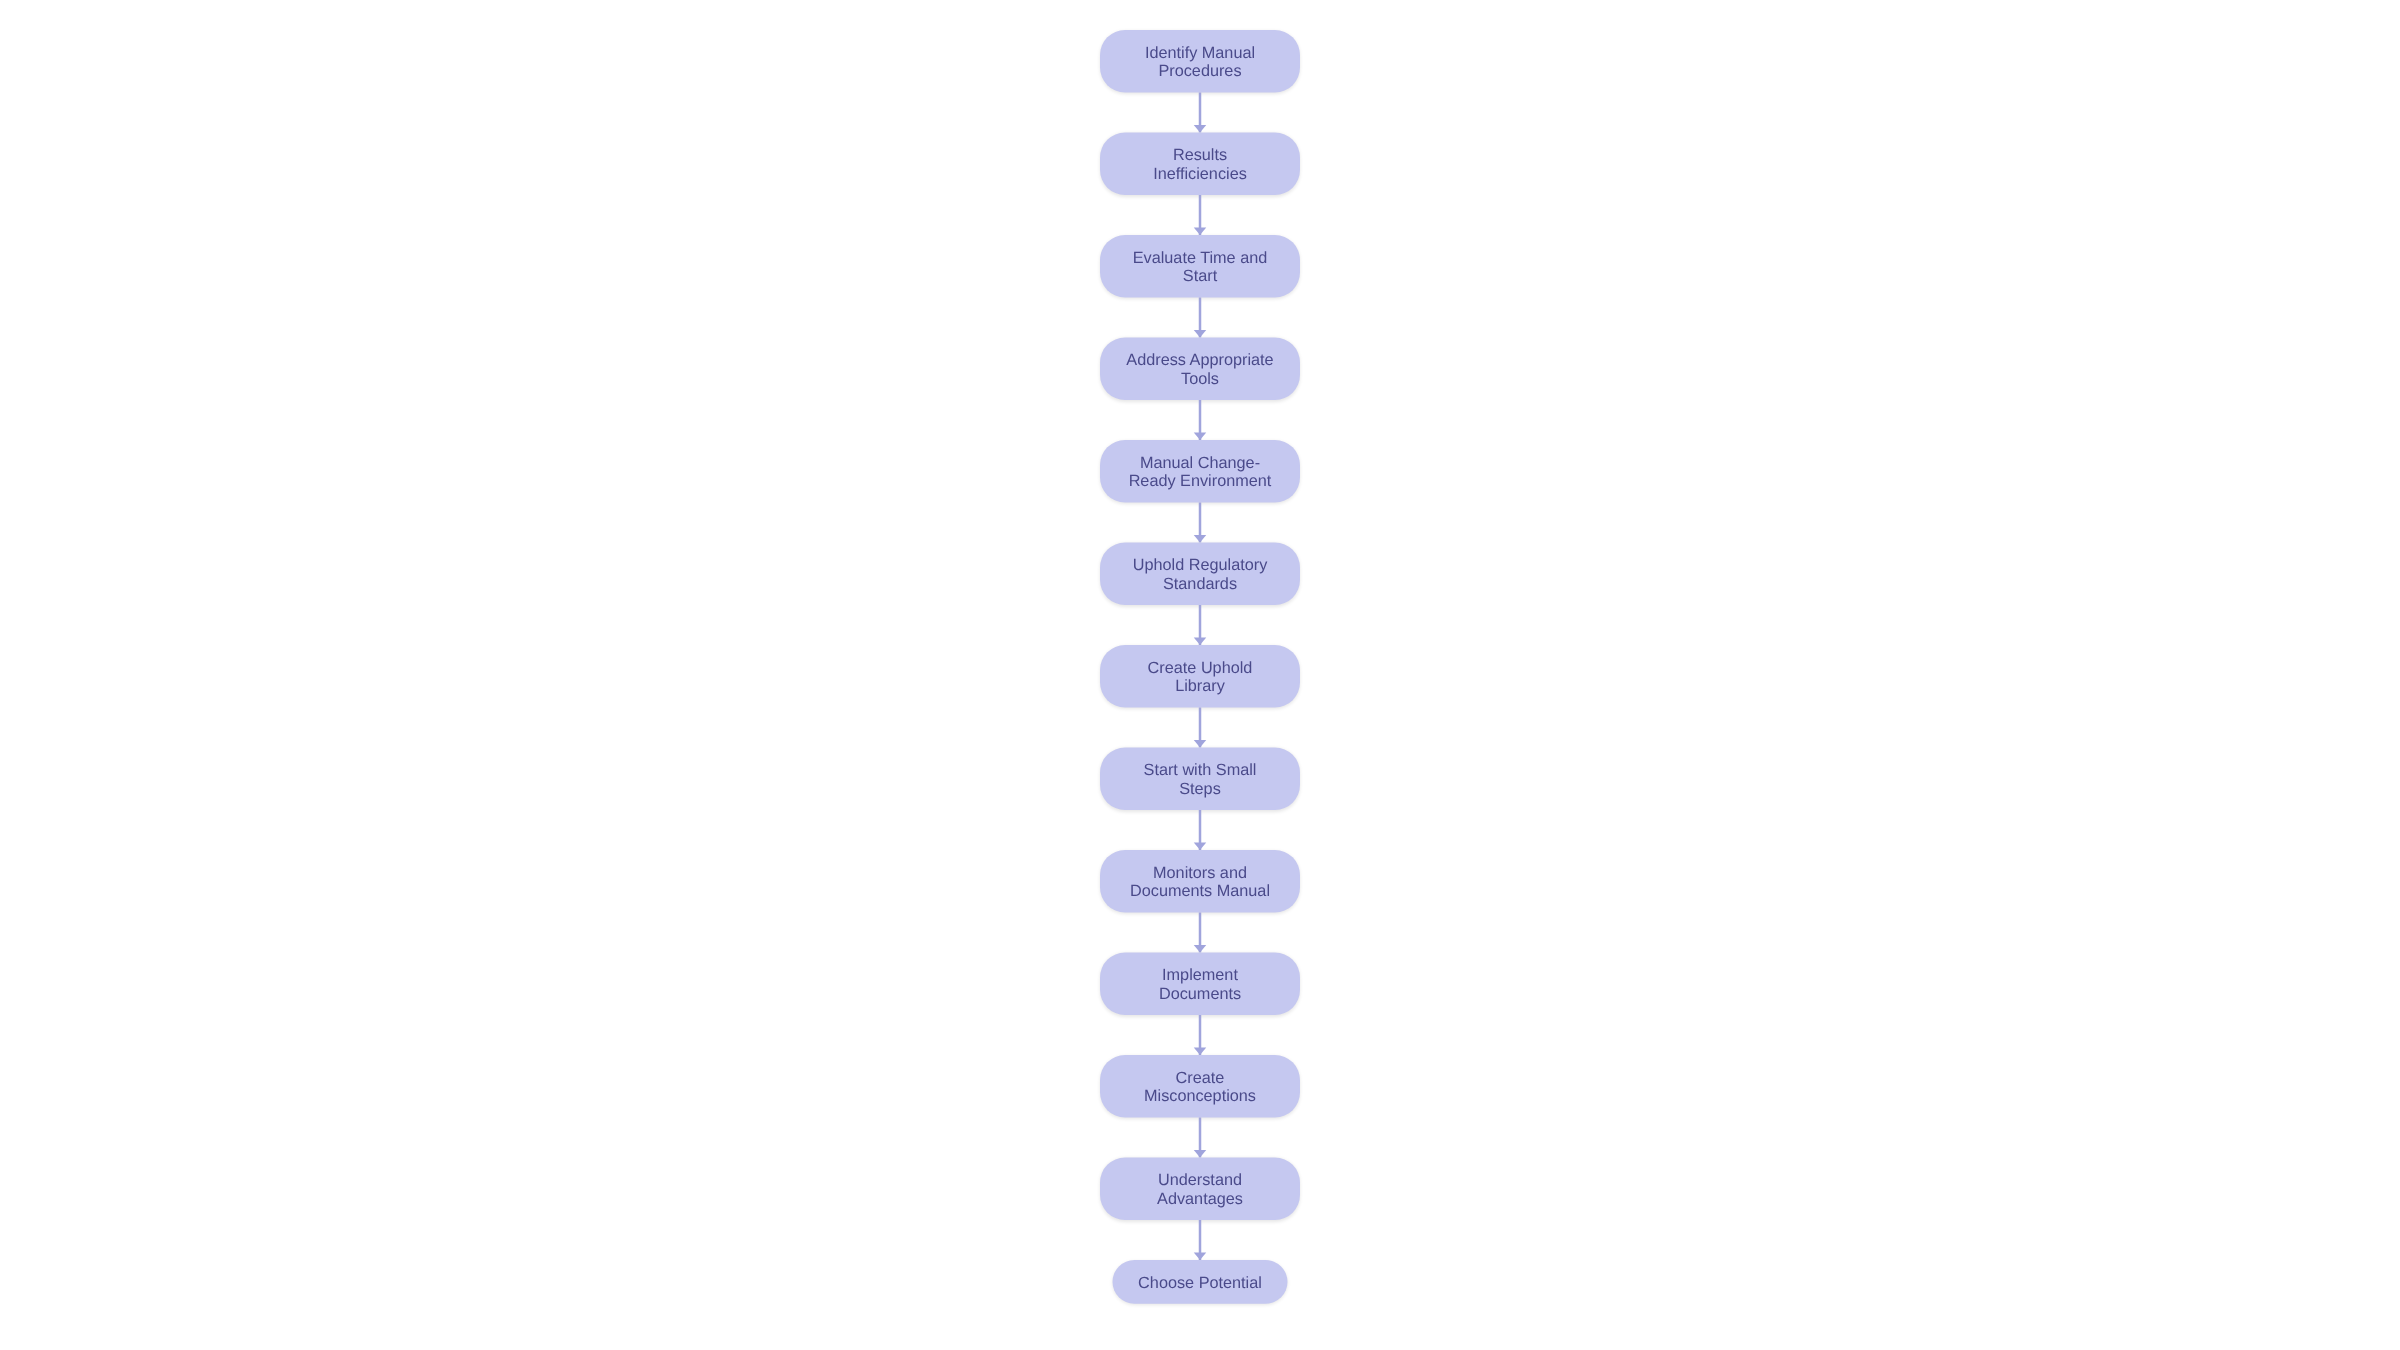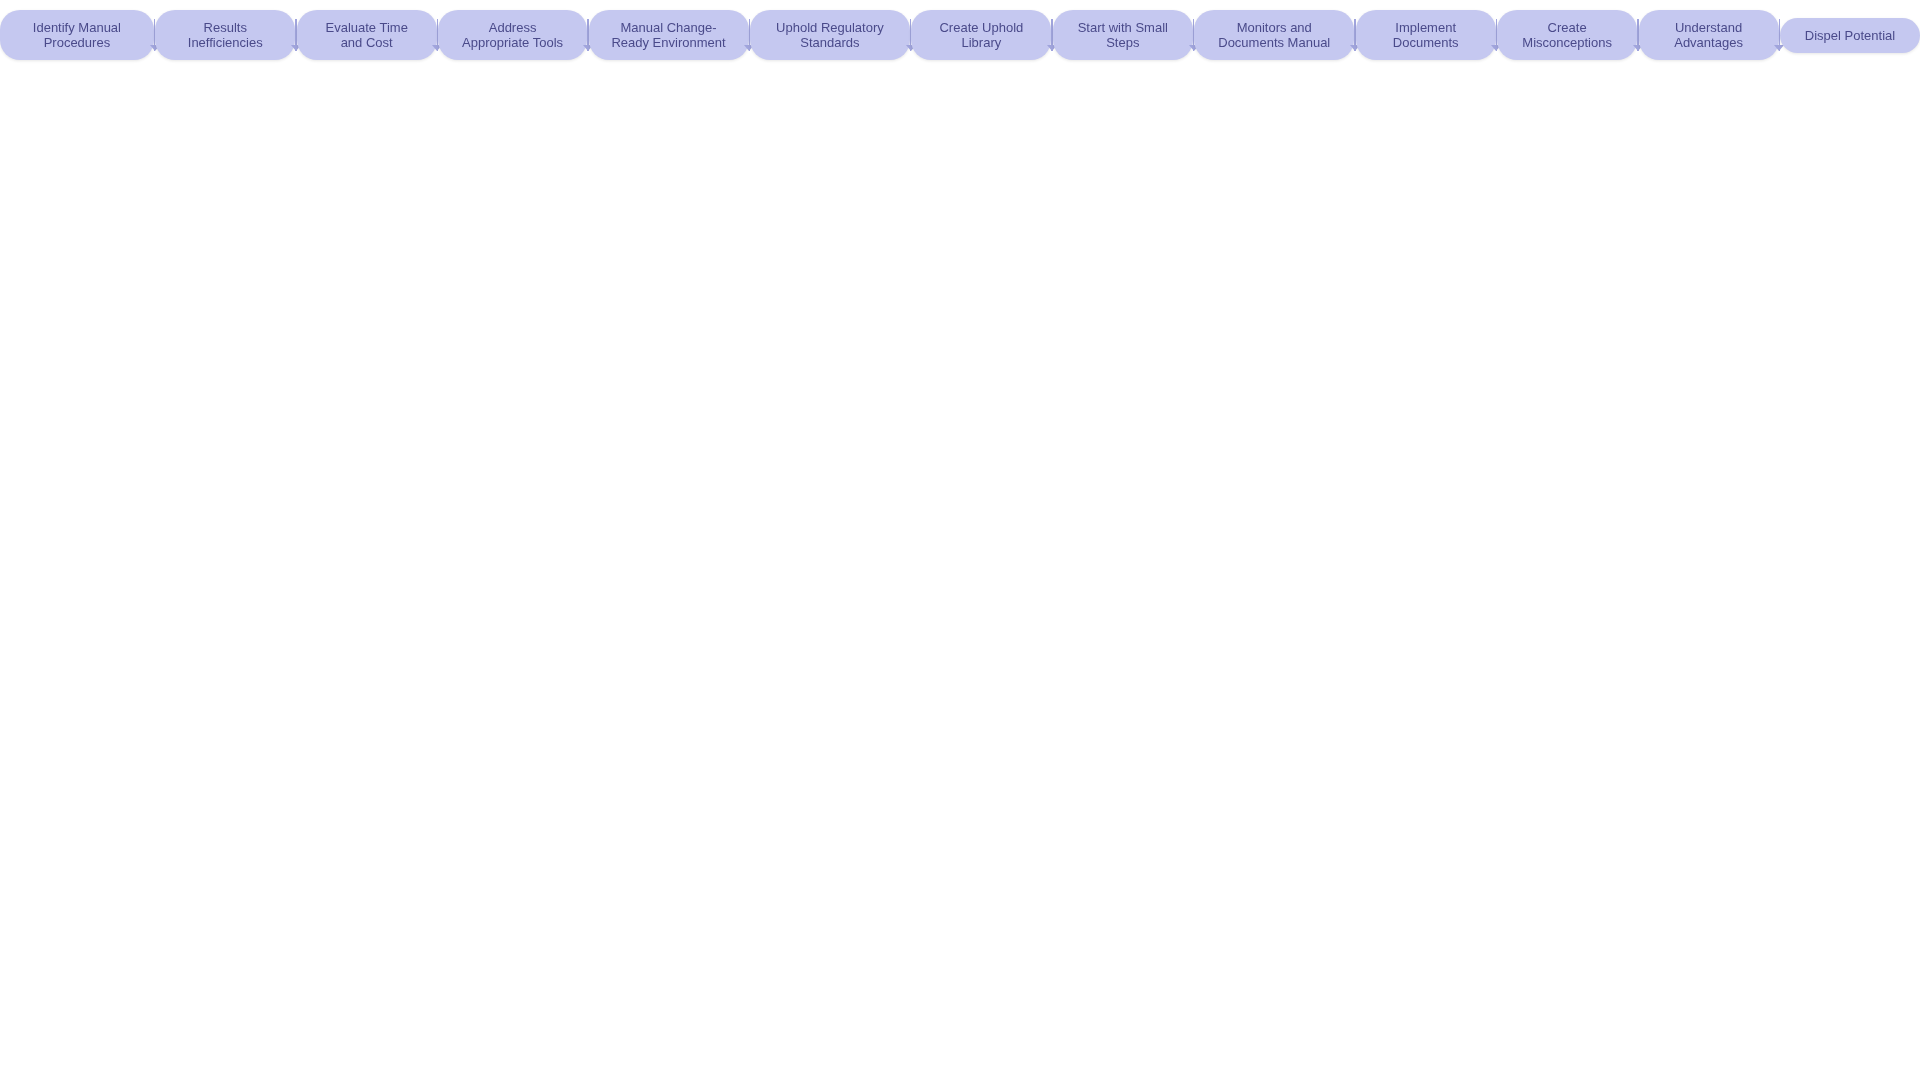--- a/index.html
+++ b/index.html
@@ -11,23 +11,23 @@
     body {
       background: #ffffff;
       width: 1920px;
       height: 1080px;
       font-family: Arial, sans-serif;
       overflow: hidden;
     }
 
     .flowchart-container {
       display: flex;
-      flex-direction: row;
+      flex-direction: column;
       align-items: center;
-      padding-top: 10px;
+      padding-top: 24px;
       width: 100%;
     }
 
     .flow-node {
       background: #c5c8f0;
       border-radius: 20px;
       padding: 10px 20px;
       text-align: center;
       font-size: 13px;
       color: #4a4a8a;
@@ -56,34 +56,34 @@
     }
   </style>
 </head>
 <body>
 
 <div class="flowchart-container">
 <div class="flow-node">Identify Manual Procedures</div>
     <div class="flow-arrow"></div>
     <div class="flow-node">Results Inefficiencies</div>
     <div class="flow-arrow"></div>
-    <div class="flow-node">Evaluate Time and Cost</div>
+    <div class="flow-node">Evaluate Time and Start</div>
     <div class="flow-arrow"></div>
     <div class="flow-node">Address Appropriate Tools</div>
     <div class="flow-arrow"></div>
     <div class="flow-node">Manual Change-Ready Environment</div>
     <div class="flow-arrow"></div>
     <div class="flow-node">Uphold Regulatory Standards</div>
     <div class="flow-arrow"></div>
     <div class="flow-node">Create Uphold Library</div>
     <div class="flow-arrow"></div>
     <div class="flow-node">Start with Small Steps</div>
     <div class="flow-arrow"></div>
     <div class="flow-node">Monitors and Documents Manual</div>
     <div class="flow-arrow"></div>
     <div class="flow-node">Implement Documents</div>
     <div class="flow-arrow"></div>
     <div class="flow-node">Create Misconceptions</div>
     <div class="flow-arrow"></div>
     <div class="flow-node">Understand Advantages</div>
     <div class="flow-arrow"></div>
-    <div class="flow-node">Dispel Potential</div>
+    <div class="flow-node">Choose Potential</div>
   </div>
 
 </body></html>

